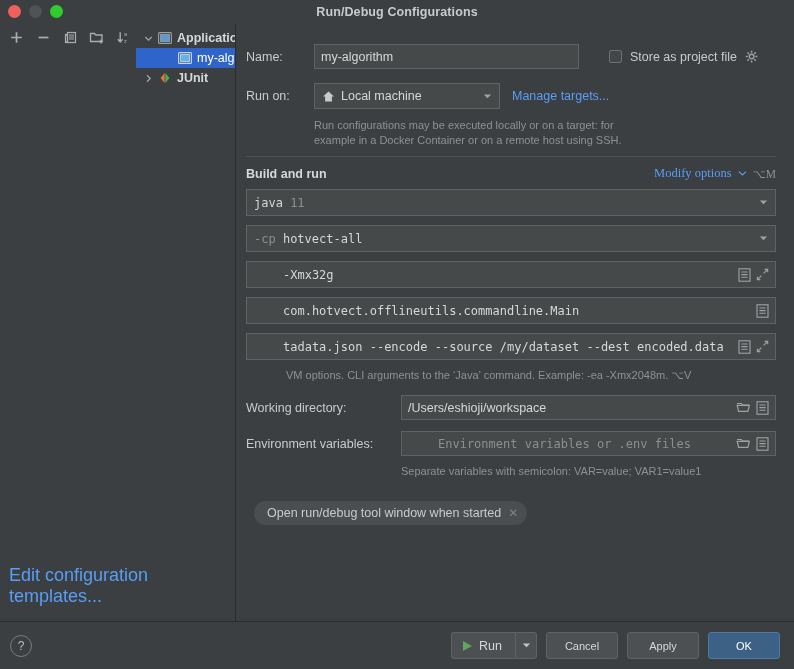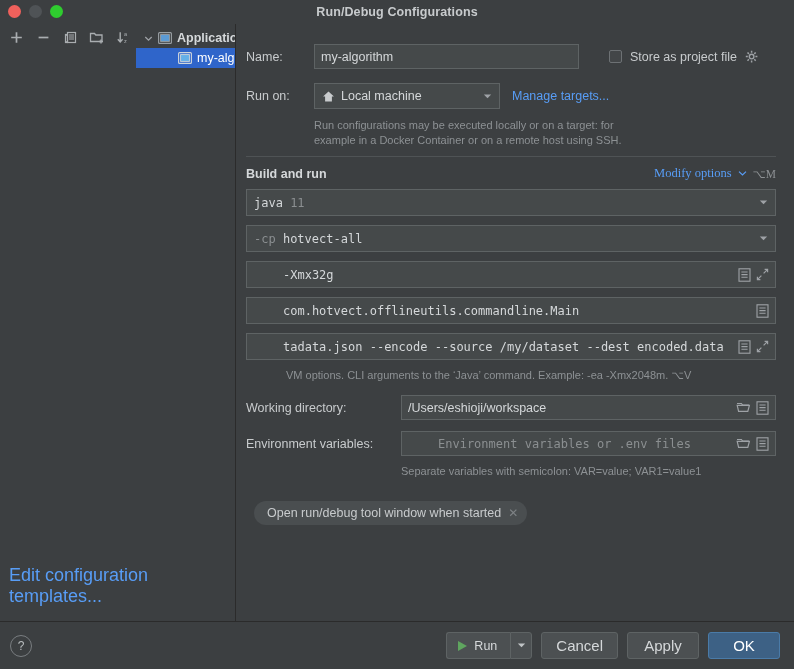--- a/index.html
+++ b/index.html
@@ -238,21 +238,21 @@
     font-size: 12px;
   }
   .btns { margin-left: auto; display: flex; align-items: center; gap: 9px; }
   .btn {
     height: 27px;
     min-width: 72px;
     border: 1px solid #5e6364;
     background: #4c5052;
     border-radius: 3px;
     color: #d5d8da;
-    font-size: 15px;
+    font-size: 11px;
     display: flex; align-items: center; justify-content: center;
     padding: 0 14px;
   }
   .btn.primary {
     background: #3d6185;
     border-color: #4a7ba8;
     color: #ffffff;
   }
   .run-group { display: flex; align-items: stretch; }
   .run-main {
@@ -353,20 +353,34 @@
           <div class="tree-indent"></div>
           <div class="tree-icon">
             <svg width="14" height="12" viewBox="0 0 14 12">
               <rect x="0.6" y="0.6" width="12.8" height="10.8" rx="1" fill="none" stroke="#cfd6db" stroke-width="1.1"></rect>
               <rect x="2.6" y="2.6" width="8.8" height="6.8" fill="#64b0e8" stroke="#cfd6db" stroke-width="0.9"></rect>
             </svg>
           </div>
           <div class="tree-label">my-algorithm</div>
         </div>
 
+        <div class="tree-row group">
+          <div class="twisty">
+            <svg width="9" height="9" viewBox="0 0 9 9">
+                <path d="M3 1.3L6.2 4.5 3 7.7" stroke="#9ea2a6" stroke-width="1.3" fill="none"></path>
+              </svg>
+          </div>
+          <div class="tree-icon">
+            <svg width="14" height="12" viewBox="0 0 14 12">
+              <path d="M6.6 1L2.6 6l4 5z" fill="#e8743b"></path>
+              <path d="M7.4 1l4 5-4 5z" fill="#4caf50"></path>
+            </svg>
+          </div>
+          <div class="tree-label">JUnit</div>
+        </div>
 
       </div>
 
       <div class="edit-templates">Edit configuration templates...</div>
     </div>
 
     <div class="main">
 
       <div class="row" style="margin-top:20px;">
         <div class="lbl" style="width:68px;">Name:</div>

